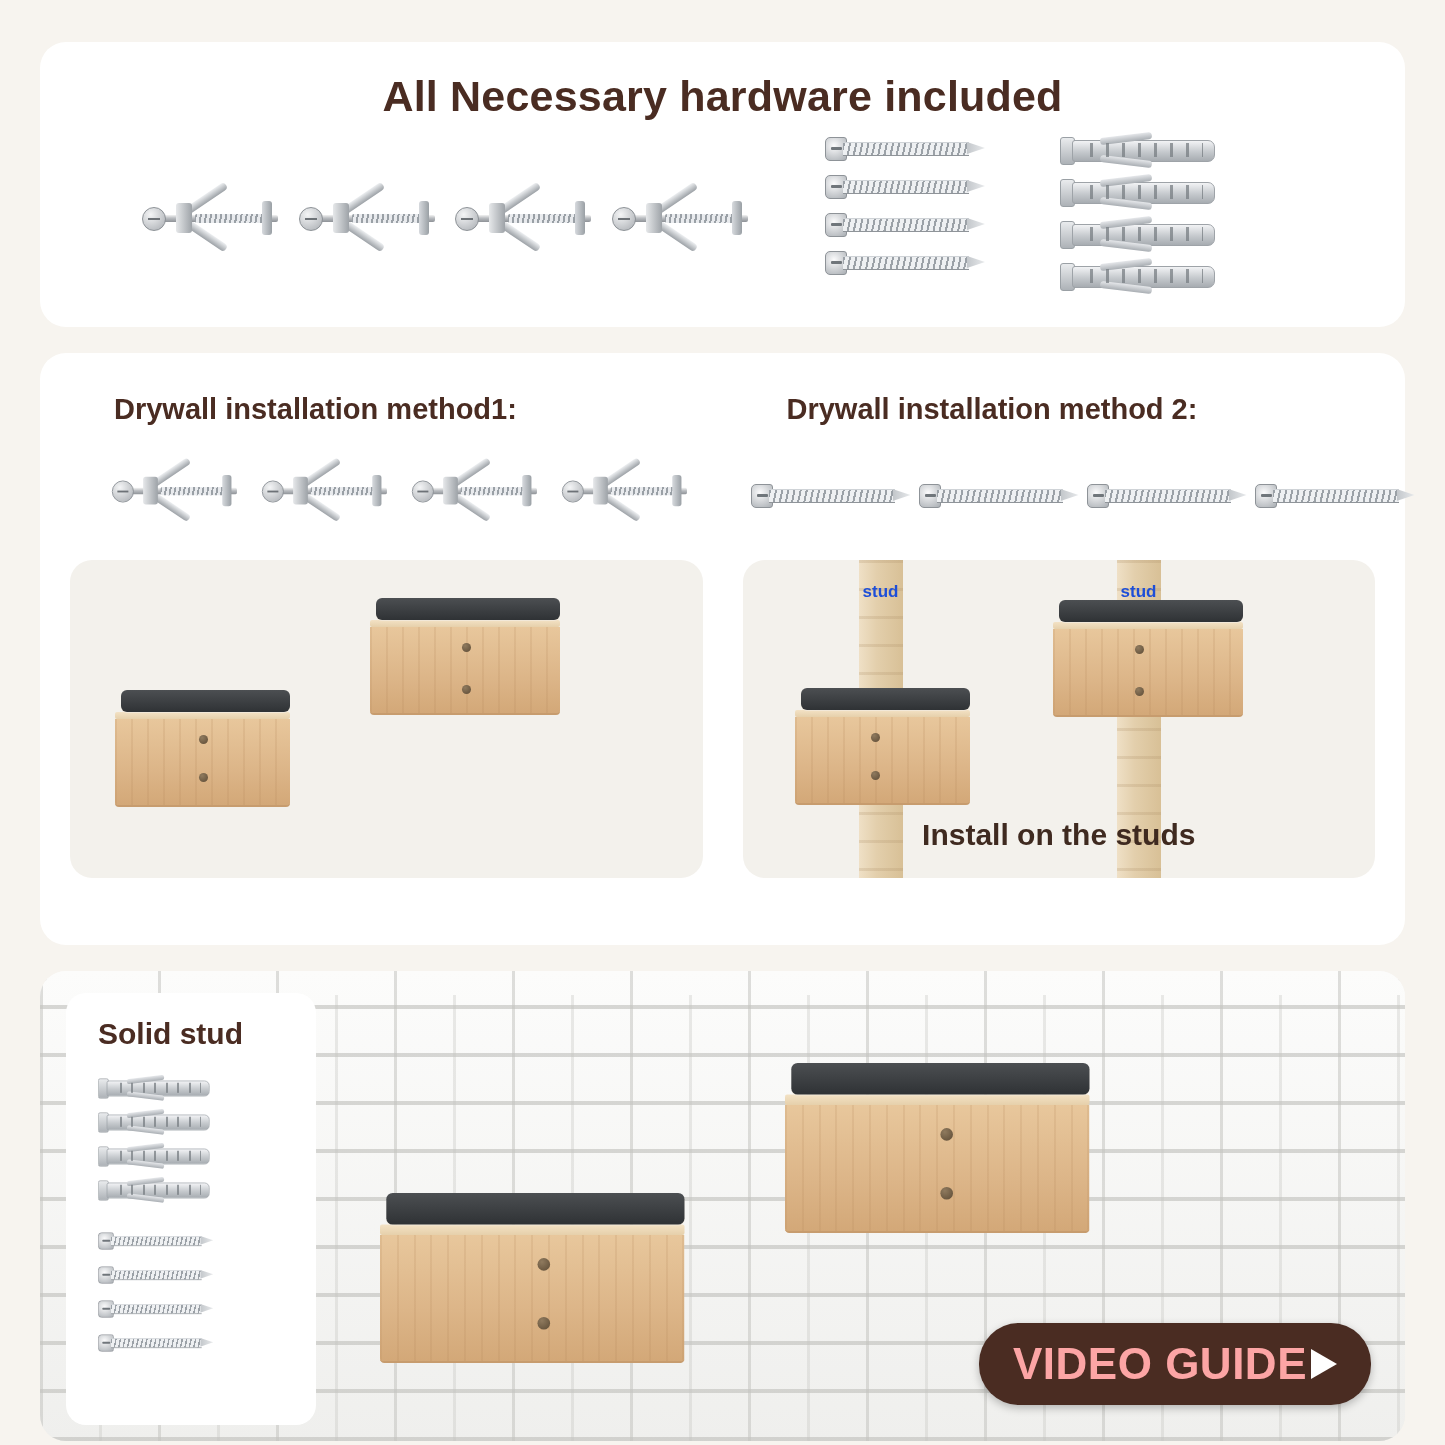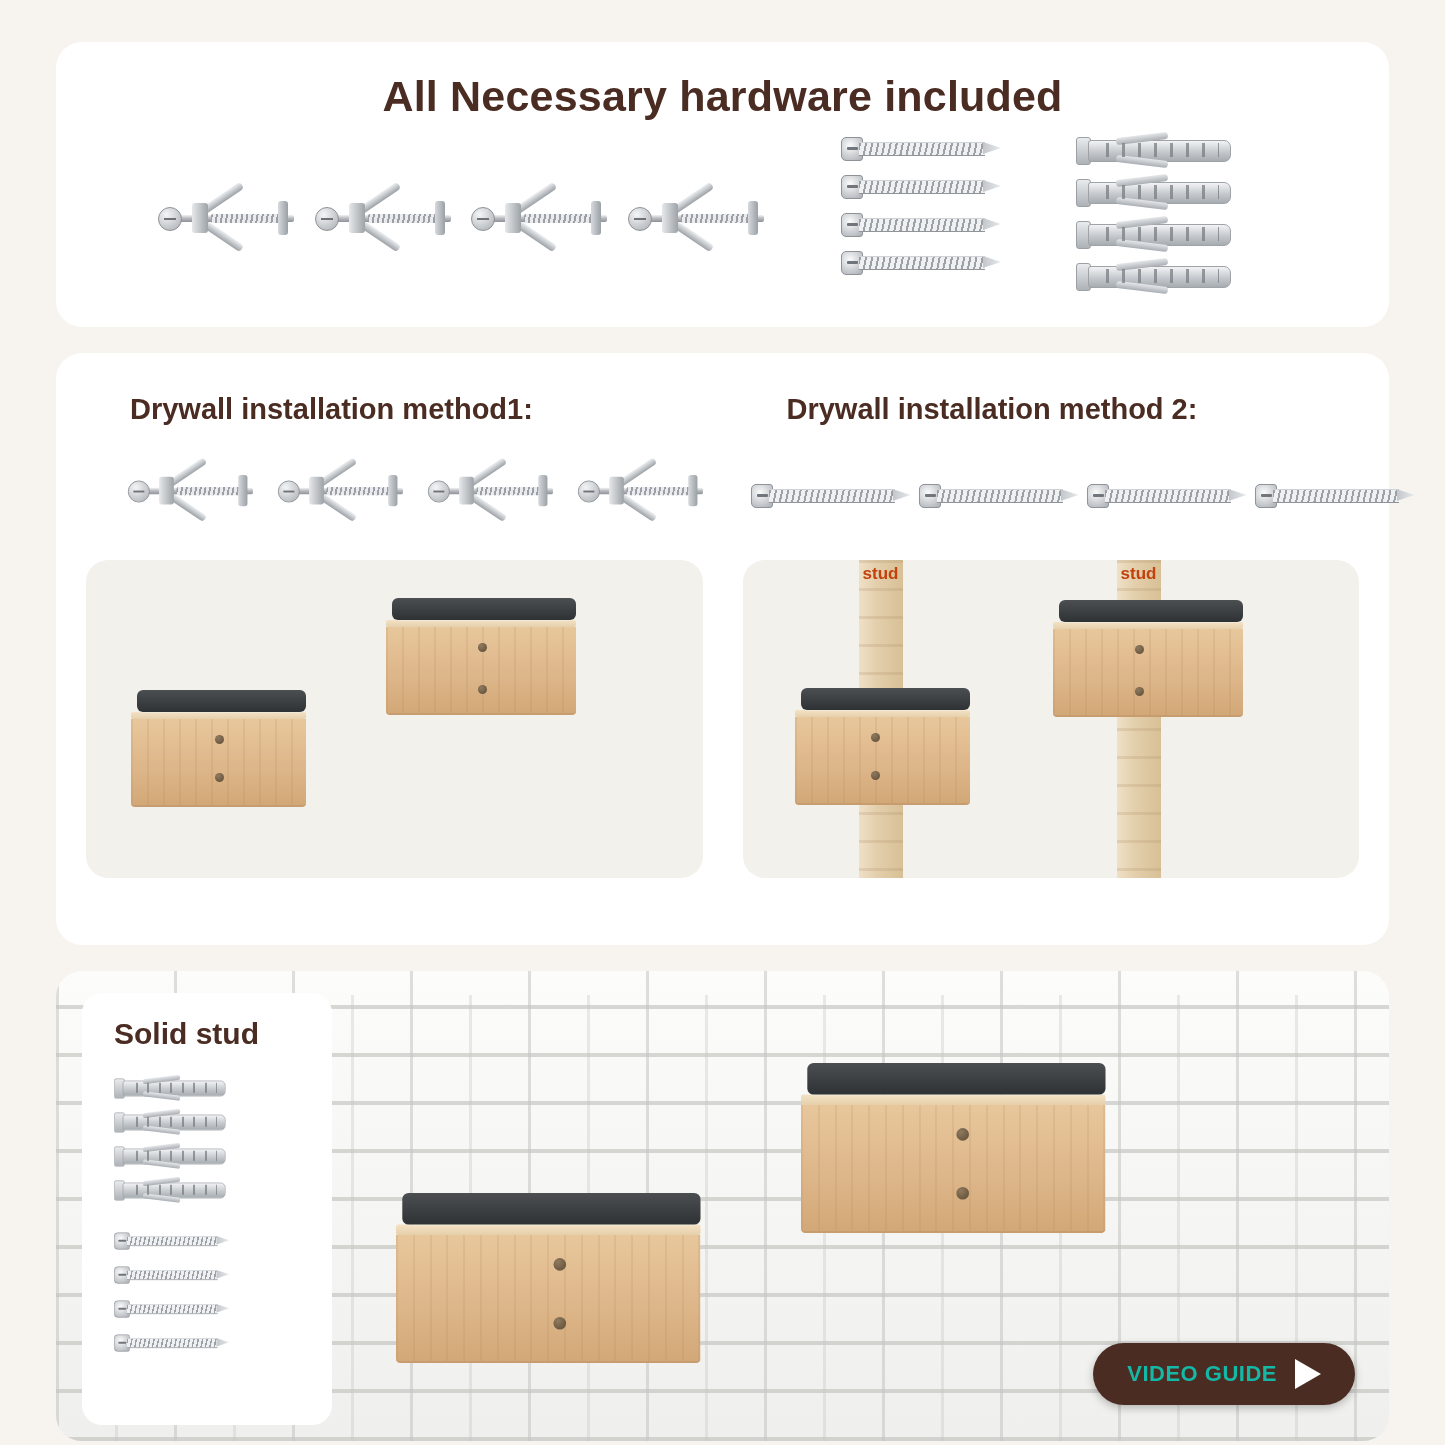--- a/index.html
+++ b/index.html
@@ -11,21 +11,21 @@
     height: 1445px;
     background: #f7f4ef;
     font-family: "Liberation Sans", sans-serif;
     overflow: hidden;
   }
   .page {
     position: relative;
     width: 1445px;
     height: 1445px;
     box-sizing: border-box;
-    padding: 42px 56px;
+    padding: 42px 40px;
   }
 
   
   .panel {
     background: #ffffff;
     border-radius: 26px;
     box-sizing: border-box;
     position: relative;
   }
 
@@ -350,24 +350,24 @@
     background: linear-gradient(90deg,#efe0c6,#e3cfac 40%,#d8c096);
   }
   .stud:before {
     content: "";
     position: absolute;
     inset: 0;
     background: repeating-linear-gradient(180deg, rgba(170,140,100,.22) 0 3px, transparent 3px 28px);
   }
   .stud-label {
     position: absolute;
-    top: 4px;
+    top: 22px;
     font-size: 17px;
     font-weight: bold;
-    color: #c2410c;
+    color: #1d4ed8;
     width: 60px;
     text-align: center;
   }
 
   
   .panel-photo {
     height: 470px;
     margin-top: 26px;
     border-radius: 26px;
     overflow: hidden;
@@ -411,29 +411,29 @@
     margin-top: 26px;
     padding-left: 32px;
   }
   .solidwall-items .anchor { transform: scale(.72); transform-origin: left top; height: 24px; margin-bottom: 10px; }
   .solidwall-items .screw { transform: scale(.72); transform-origin: left top; height: 22px; margin-bottom: 12px; }
   .video-guide {
     position: absolute;
     right: 34px;
     bottom: 36px;
     background: #4a2c22;
-    color: #14b8a6;
-    font-size: 22px;
+    color: #fca5a5;
+    font-size: 44px;
     font-weight: bold;
     letter-spacing: .5px;
     border-radius: 40px;
     padding: 16px 34px;
     display: flex;
     align-items: center;
-    gap: 18px;
+    gap: 4px;
     box-shadow: 0 3px 8px rgba(0,0,0,.25);
   }
   .play-tri {
     width: 0;
     height: 0;
     border-left: 26px solid #ffffff;
     border-top: 15px solid transparent;
     border-bottom: 15px solid transparent;
   }
 </style>
@@ -651,20 +651,21 @@
             </div>
           </div>
           <div class="shelf small" style="left:52px;top:128px;">
             <div class="mat"></div>
             <div class="ply"></div>
             <div class="wood">
               <span class="sc" style="left:76px;top:16px;"></span>
               <span class="sc" style="left:76px;top:54px;"></span>
             </div>
           </div>
+          <div class="illus-caption">Install on the studs</div>
         </div>
       </div>
 
     </div>
   </div>
 
   <div class="panel-photo">
     <div class="brick"></div>
 
     <div class="shelf" style="left:745px;top:92px;width:290px;transform:scale(1.05);transform-origin:left top;">

